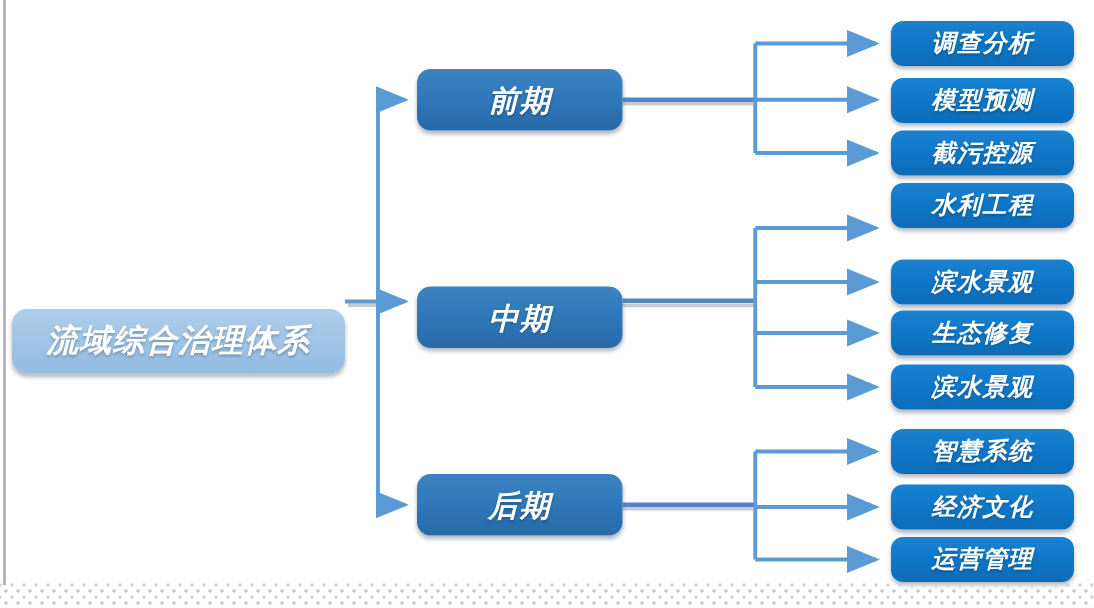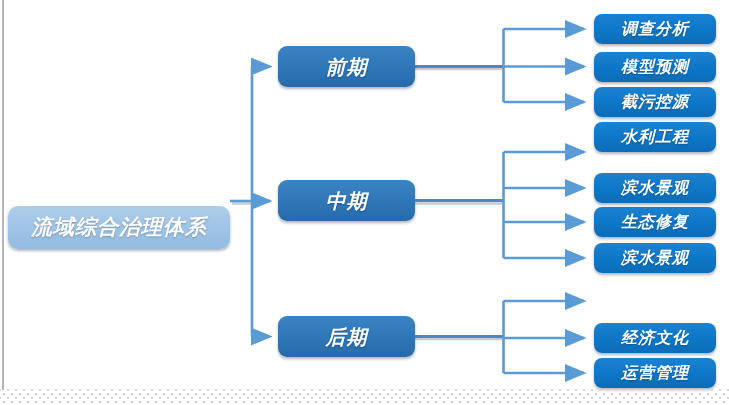--- a/index.html
+++ b/index.html
@@ -46,21 +46,21 @@
   .node.phase{
     left:278px;width:137px;height:41px;border-radius:9px;
     background:linear-gradient(#3b83c2,#2E76B7 55%,#286aa8);
     font-size:20px;
   }
   .node.leaf{
     left:594px;width:122px;height:30px;border-radius:8px;
     background:linear-gradient(#1a82d1,#0E76C6 55%,#0c6cb8);
     font-size:16px;
   }
-  .phase-early{top:46px;} .phase-mid{top:180px;} .phase-late{top:316px;}
+  .phase-early{top:46px;} .phase-mid{top:191px;} .phase-late{top:316px;}
 
   .leaf-a0{top:14px;} .leaf-a1{top:52px;} .leaf-a2{top:87px;}
   .leaf-b0{top:122px;} .leaf-b1{top:173px;} .leaf-b2{top:207px;} .leaf-b3{top:243px;}
   .leaf-c0{top:286px;} .leaf-c1{top:323px;} .leaf-c2{top:358px;}
 </style>
 </head>
 <body>
 
 <div class="stage">
 
@@ -119,18 +119,19 @@
 
   <div class="node leaf leaf-a0">调查分析</div>
   <div class="node leaf leaf-a1">模型预测</div>
   <div class="node leaf leaf-a2">截污控源</div>
 
   <div class="node leaf leaf-b0">水利工程</div>
   <div class="node leaf leaf-b1">滨水景观</div>
   <div class="node leaf leaf-b2">生态修复</div>
   <div class="node leaf leaf-b3">滨水景观</div>
 
+  <div class="node leaf leaf-c0">智慧系统</div>
   <div class="node leaf leaf-c1">经济文化</div>
   <div class="node leaf leaf-c2">运营管理</div>
 
   <div class="left-border"></div>
   <div class="dot-band"></div>
 </div>
 
 </body></html>

